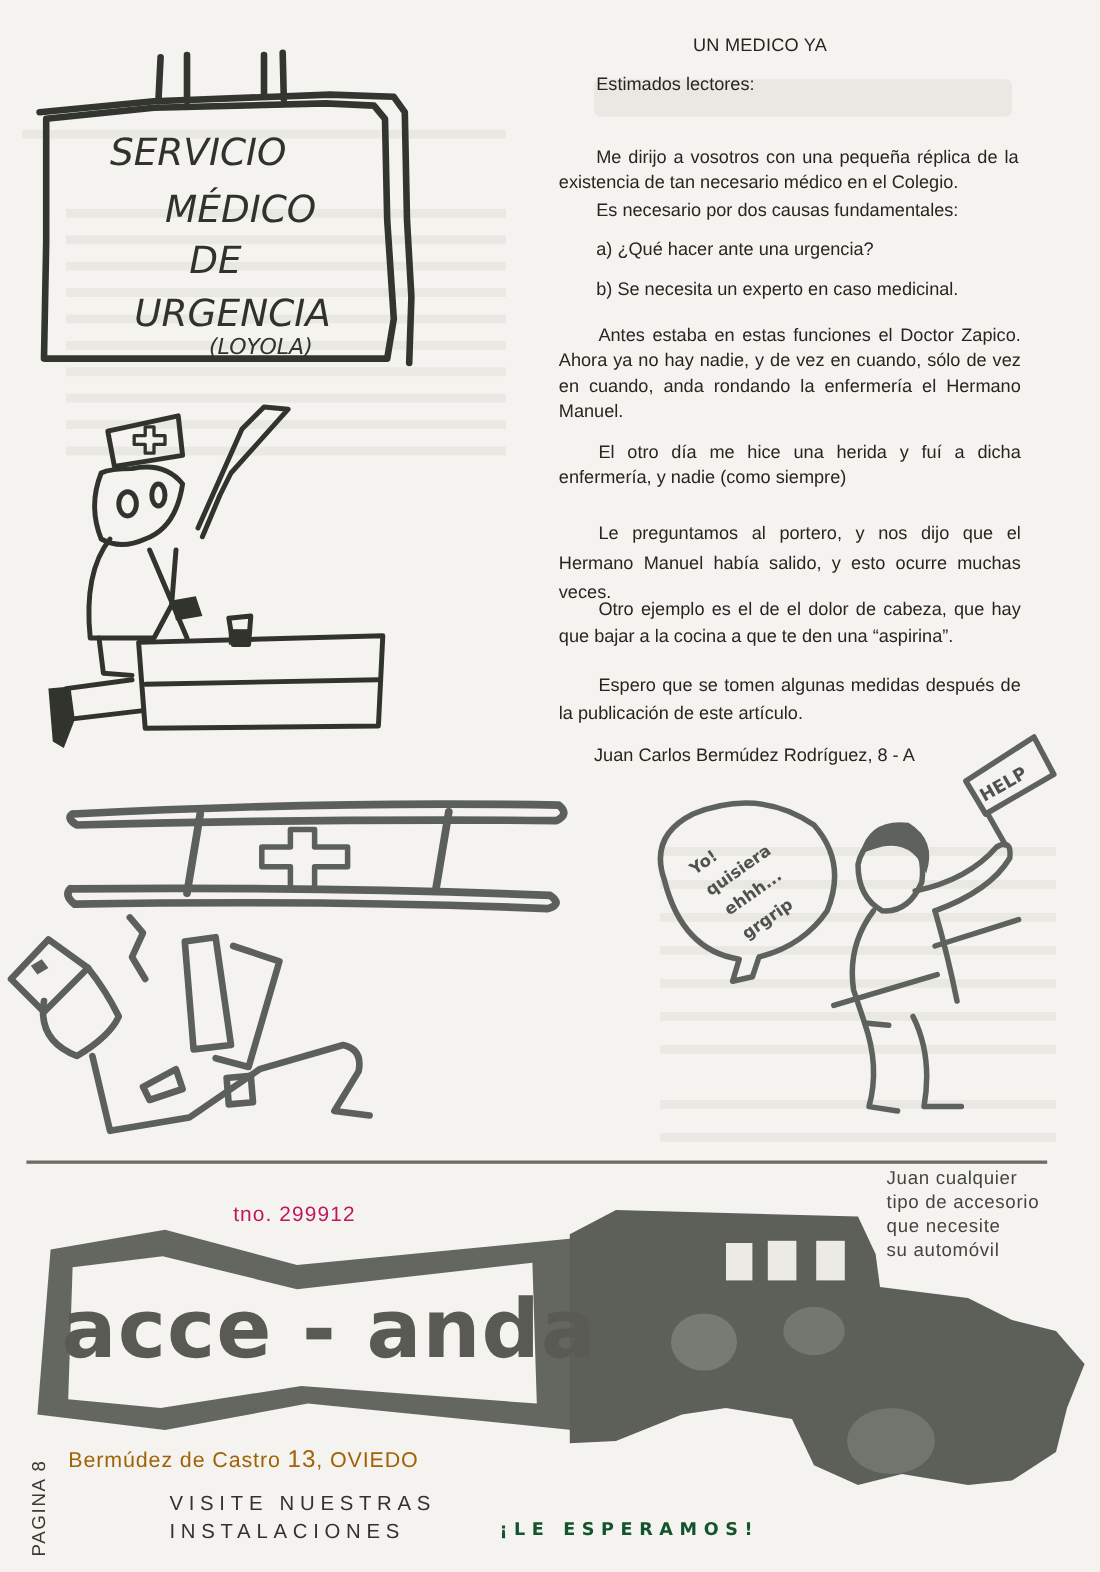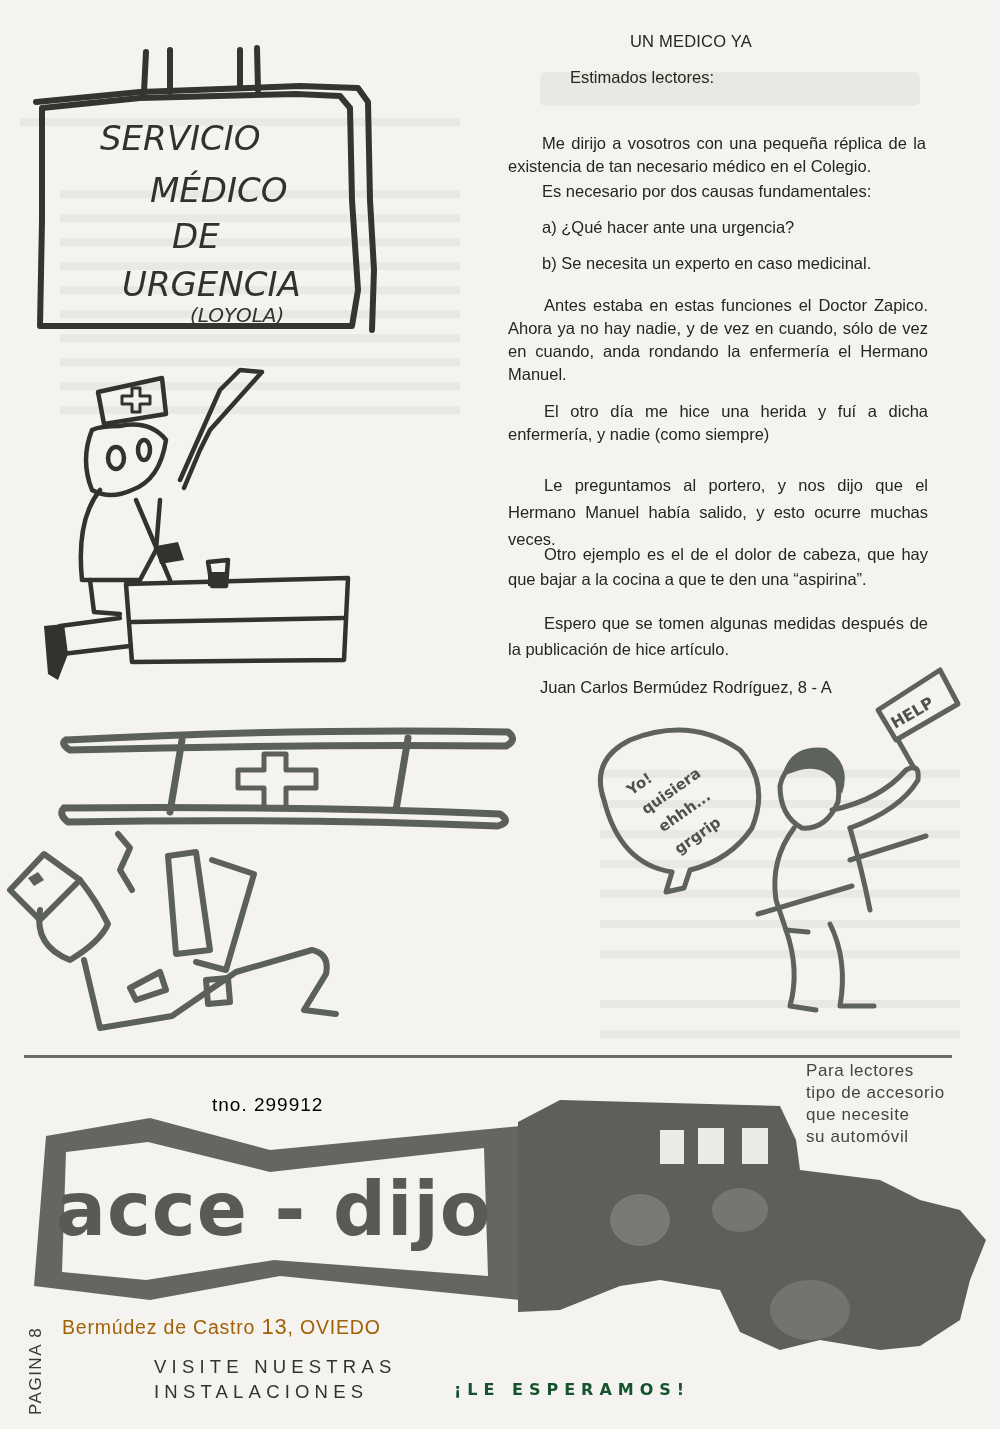--- a/index.html
+++ b/index.html
@@ -15,21 +15,21 @@
 
   
   .article { left: 508px; top: 30px; width: 420px; font-size: 16.5px; line-height: 23px; color: #26261f; }
   .article .title { position: absolute; left: 122px; top: 0; font-size: 16.5px; letter-spacing: 0.2px; }
   .article p { margin: 0; position: absolute; left: 0; width: 420px; text-align: justify; text-align-last: left; }
   .article p.indent { text-indent: 36px; }
   .signature { position: absolute; left: 32px; font-size: 16.5px; white-space: nowrap; }
 
   
   .rule { left: 24px; top: 1055px; width: 928px; height: 3px; background: #6c6c66; }
-  .tno { left: 212px; top: 1094px; font-size: 19px; letter-spacing: 1px; color: #000000; }
+  .tno { left: 212px; top: 1094px; font-size: 19px; letter-spacing: 1px; color: #be185d; }
   .brand { left: 56px; top: 1172px; font-size: 74px; font-weight: bold; color: #5a5a54; letter-spacing: 1px; line-height: 1; font-family: "DejaVu Sans", sans-serif; }
   .tagline { left: 806px; top: 1060px; font-size: 17px; line-height: 22px; color: #45453f; letter-spacing: 0.6px; }
   .tagline div { white-space: nowrap; }
   .address { left: 62px; top: 1314px; font-size: 19.5px; color: #a16207; letter-spacing: 0.8px; white-space: nowrap; }
   .address .num { font-size: 22px; }
   .visit { left: 154px; top: 1354px; font-size: 18.5px; letter-spacing: 5.2px; line-height: 25px; color: #33332e; }
   .visit div { white-space: nowrap; }
   .welcome { left: 454px; top: 1380px; font-size: 16px; font-weight: bold; letter-spacing: 6px; color: #14532d; font-family: "DejaVu Sans", sans-serif; white-space: nowrap; }
   .page-label { left: 26px; top: 1415px; transform: rotate(-90deg); transform-origin: left top; font-size: 17px; letter-spacing: 1.5px; color: #3a3a34; white-space: nowrap; }
 
@@ -59,30 +59,30 @@
     <rect x="600" y="890" width="360" height="8"></rect>
     <rect x="600" y="920" width="360" height="8"></rect>
     <rect x="600" y="950" width="360" height="8"></rect>
     <rect x="600" y="1000" width="360" height="8"></rect>
     <rect x="600" y="1030" width="360" height="8"></rect>
   </g>
 </svg>
 
 <div class="abs article">
   <div class="title">UN MEDICO YA</div>
-  <p style="top:36px; left:34px; width:380px;margin-left:28px;">Estimados lectores:</p>
+  <p style="top:36px; left:34px; width:380px;">Estimados lectores:</p>
   <p class="indent" style="top:70px; text-indent:34px; width:418px;margin-top:32px;">Me dirijo a vosotros con una pequeña réplica de la existencia de tan necesario médico en el Colegio.</p>
   <p style="top:150px; left:34px; width:390px;">Es necesario por dos causas fundamentales:</p>
   <p style="top:186px; left:34px; width:390px;">a) ¿Qué hacer ante una urgencia?</p>
   <p style="top:222px; left:34px; width:390px;">b) Se necesita un experto en caso medicinal.</p>
   <p class="indent" style="top:264px;">Antes estaba en estas funciones el Doctor Zapico. Ahora ya no hay nadie, y de vez en cuando, sólo de vez en cuando, anda rondando la enfermería el Hermano Manuel.</p>
   <p class="indent" style="top:370px;">El otro día me hice una herida y fuí a dicha enfermería, y nadie (como siempre)</p>
   <p class="indent" style="top:442px; line-height:27px;">Le preguntamos al portero, y nos dijo que el Hermano Manuel había salido, y esto ocurre muchas veces.</p>
   <p class="indent" style="top:512px; line-height:25px;">Otro ejemplo es el de el dolor de cabeza, que hay que bajar a la cocina a que te den una “aspirina”.</p>
-  <p class="indent" style="top:580px; line-height:26px;">Espero que se tomen algunas medidas después de la publicación de hice artículo.</p>
+  <p class="indent" style="top:580px; line-height:26px;">Espero que se tomen algunas medidas después de la publicación de este artículo.</p>
   <div class="signature" style="top:646px;">Juan Carlos Bermúdez Rodríguez, 8  - A</div>
 </div>
 
 <svg class="abs" style="left:0;top:0;" width="420" height="350">
   <g stroke="#32362f" stroke-width="6" fill="none" stroke-linecap="round" stroke-linejoin="round">
     <line x1="146" y1="52" x2="144" y2="92"></line>
     <line x1="170" y1="50" x2="170" y2="92"></line>
     <line x1="240" y1="50" x2="240" y2="88"></line>
     <line x1="257" y1="48" x2="258" y2="90"></line>
     <path d="M36 102 L140 92 L300 86 L358 88 L368 102 L370 200 L374 270 L372 330"></path>
@@ -190,24 +190,24 @@
     <rect x="640" y="30" width="24" height="34" fill="#ebeae4"></rect>
     <rect x="678" y="28" width="26" height="36" fill="#ebeae4"></rect>
     <rect x="722" y="28" width="26" height="36" fill="#ebeae4"></rect>
     <ellipse cx="620" cy="120" rx="30" ry="26" fill="#8a8d86" opacity="0.6"></ellipse>
     <ellipse cx="720" cy="110" rx="28" ry="22" fill="#8a8d86" opacity="0.5"></ellipse>
     <ellipse cx="790" cy="210" rx="40" ry="30" fill="#878a83" opacity="0.5"></ellipse>
   </g>
 </svg>
 
 <div class="abs tno">tno. 299912</div>
-<div class="abs brand">acce - dijo</div>
+<div class="abs brand">acce - anda</div>
 
 <div class="abs tagline">
-  <div>Para lectores</div>
+  <div>Juan cualquier</div>
   <div>tipo de accesorio</div>
   <div>que necesite</div>
   <div>su automóvil</div>
 </div>
 
 <div class="abs address">
   <span>Bermúdez de Castro</span>
   <span class="num">13</span><span>, OVIEDO</span>
 </div>
 

